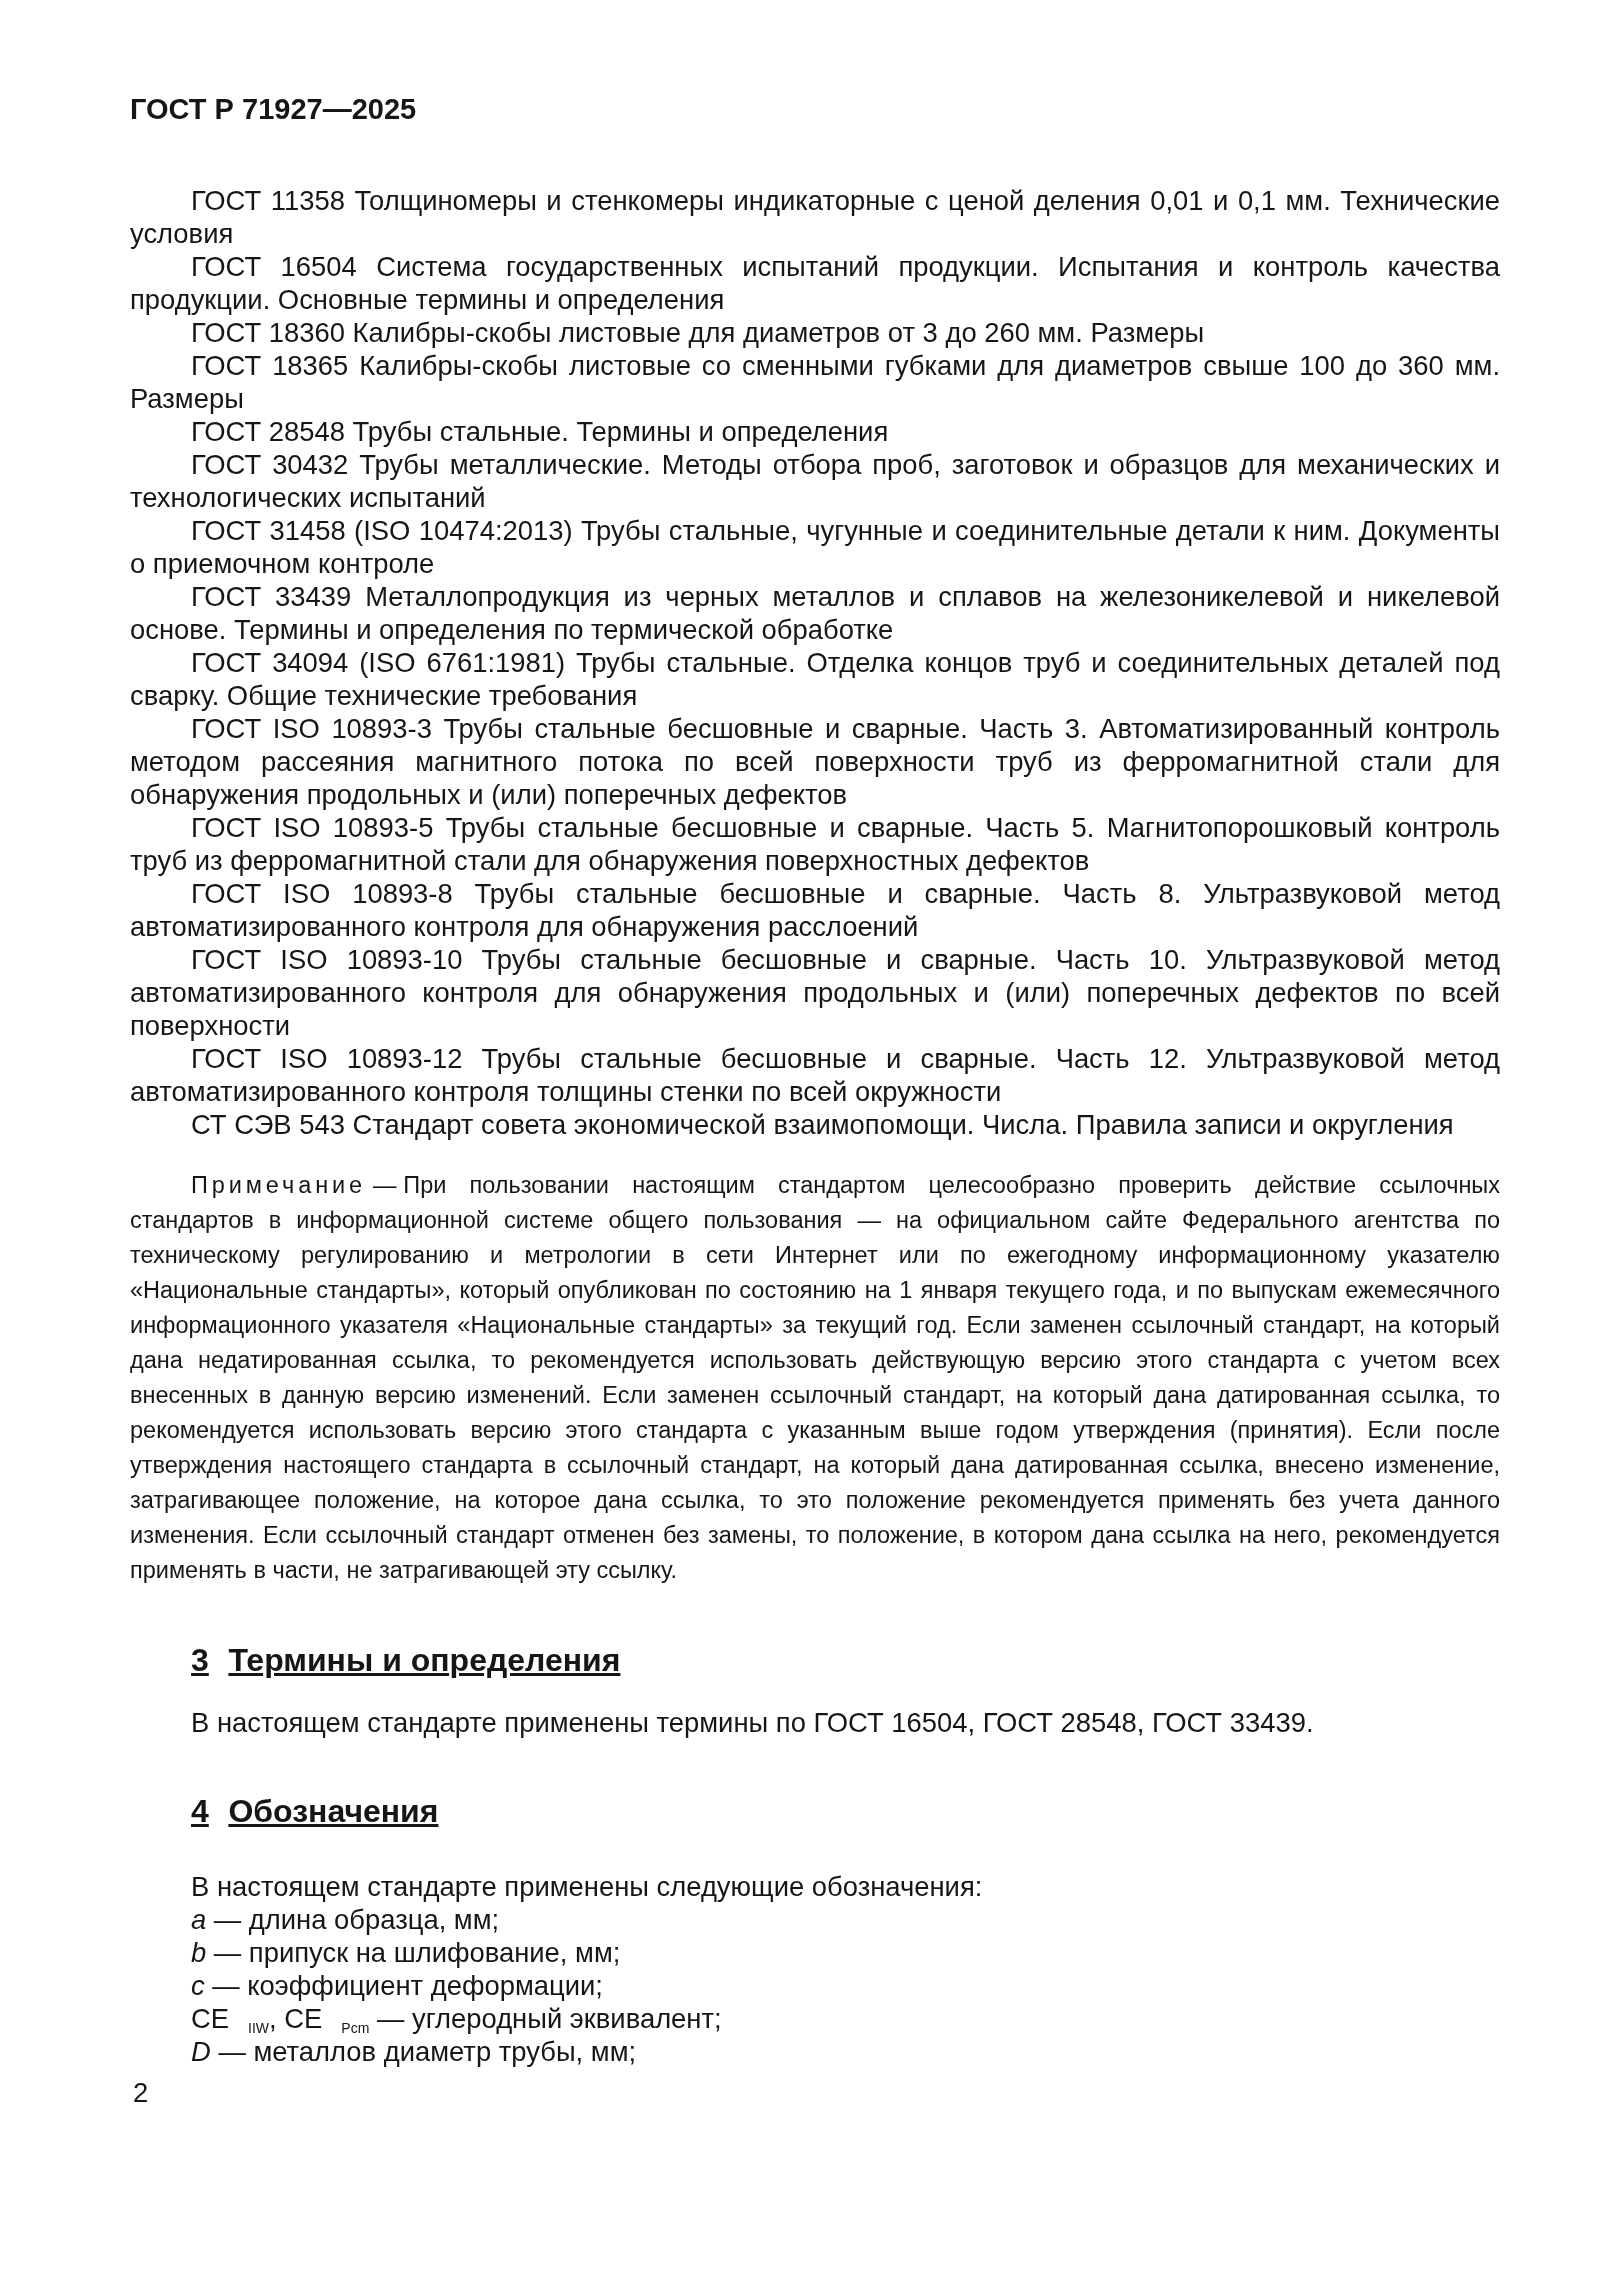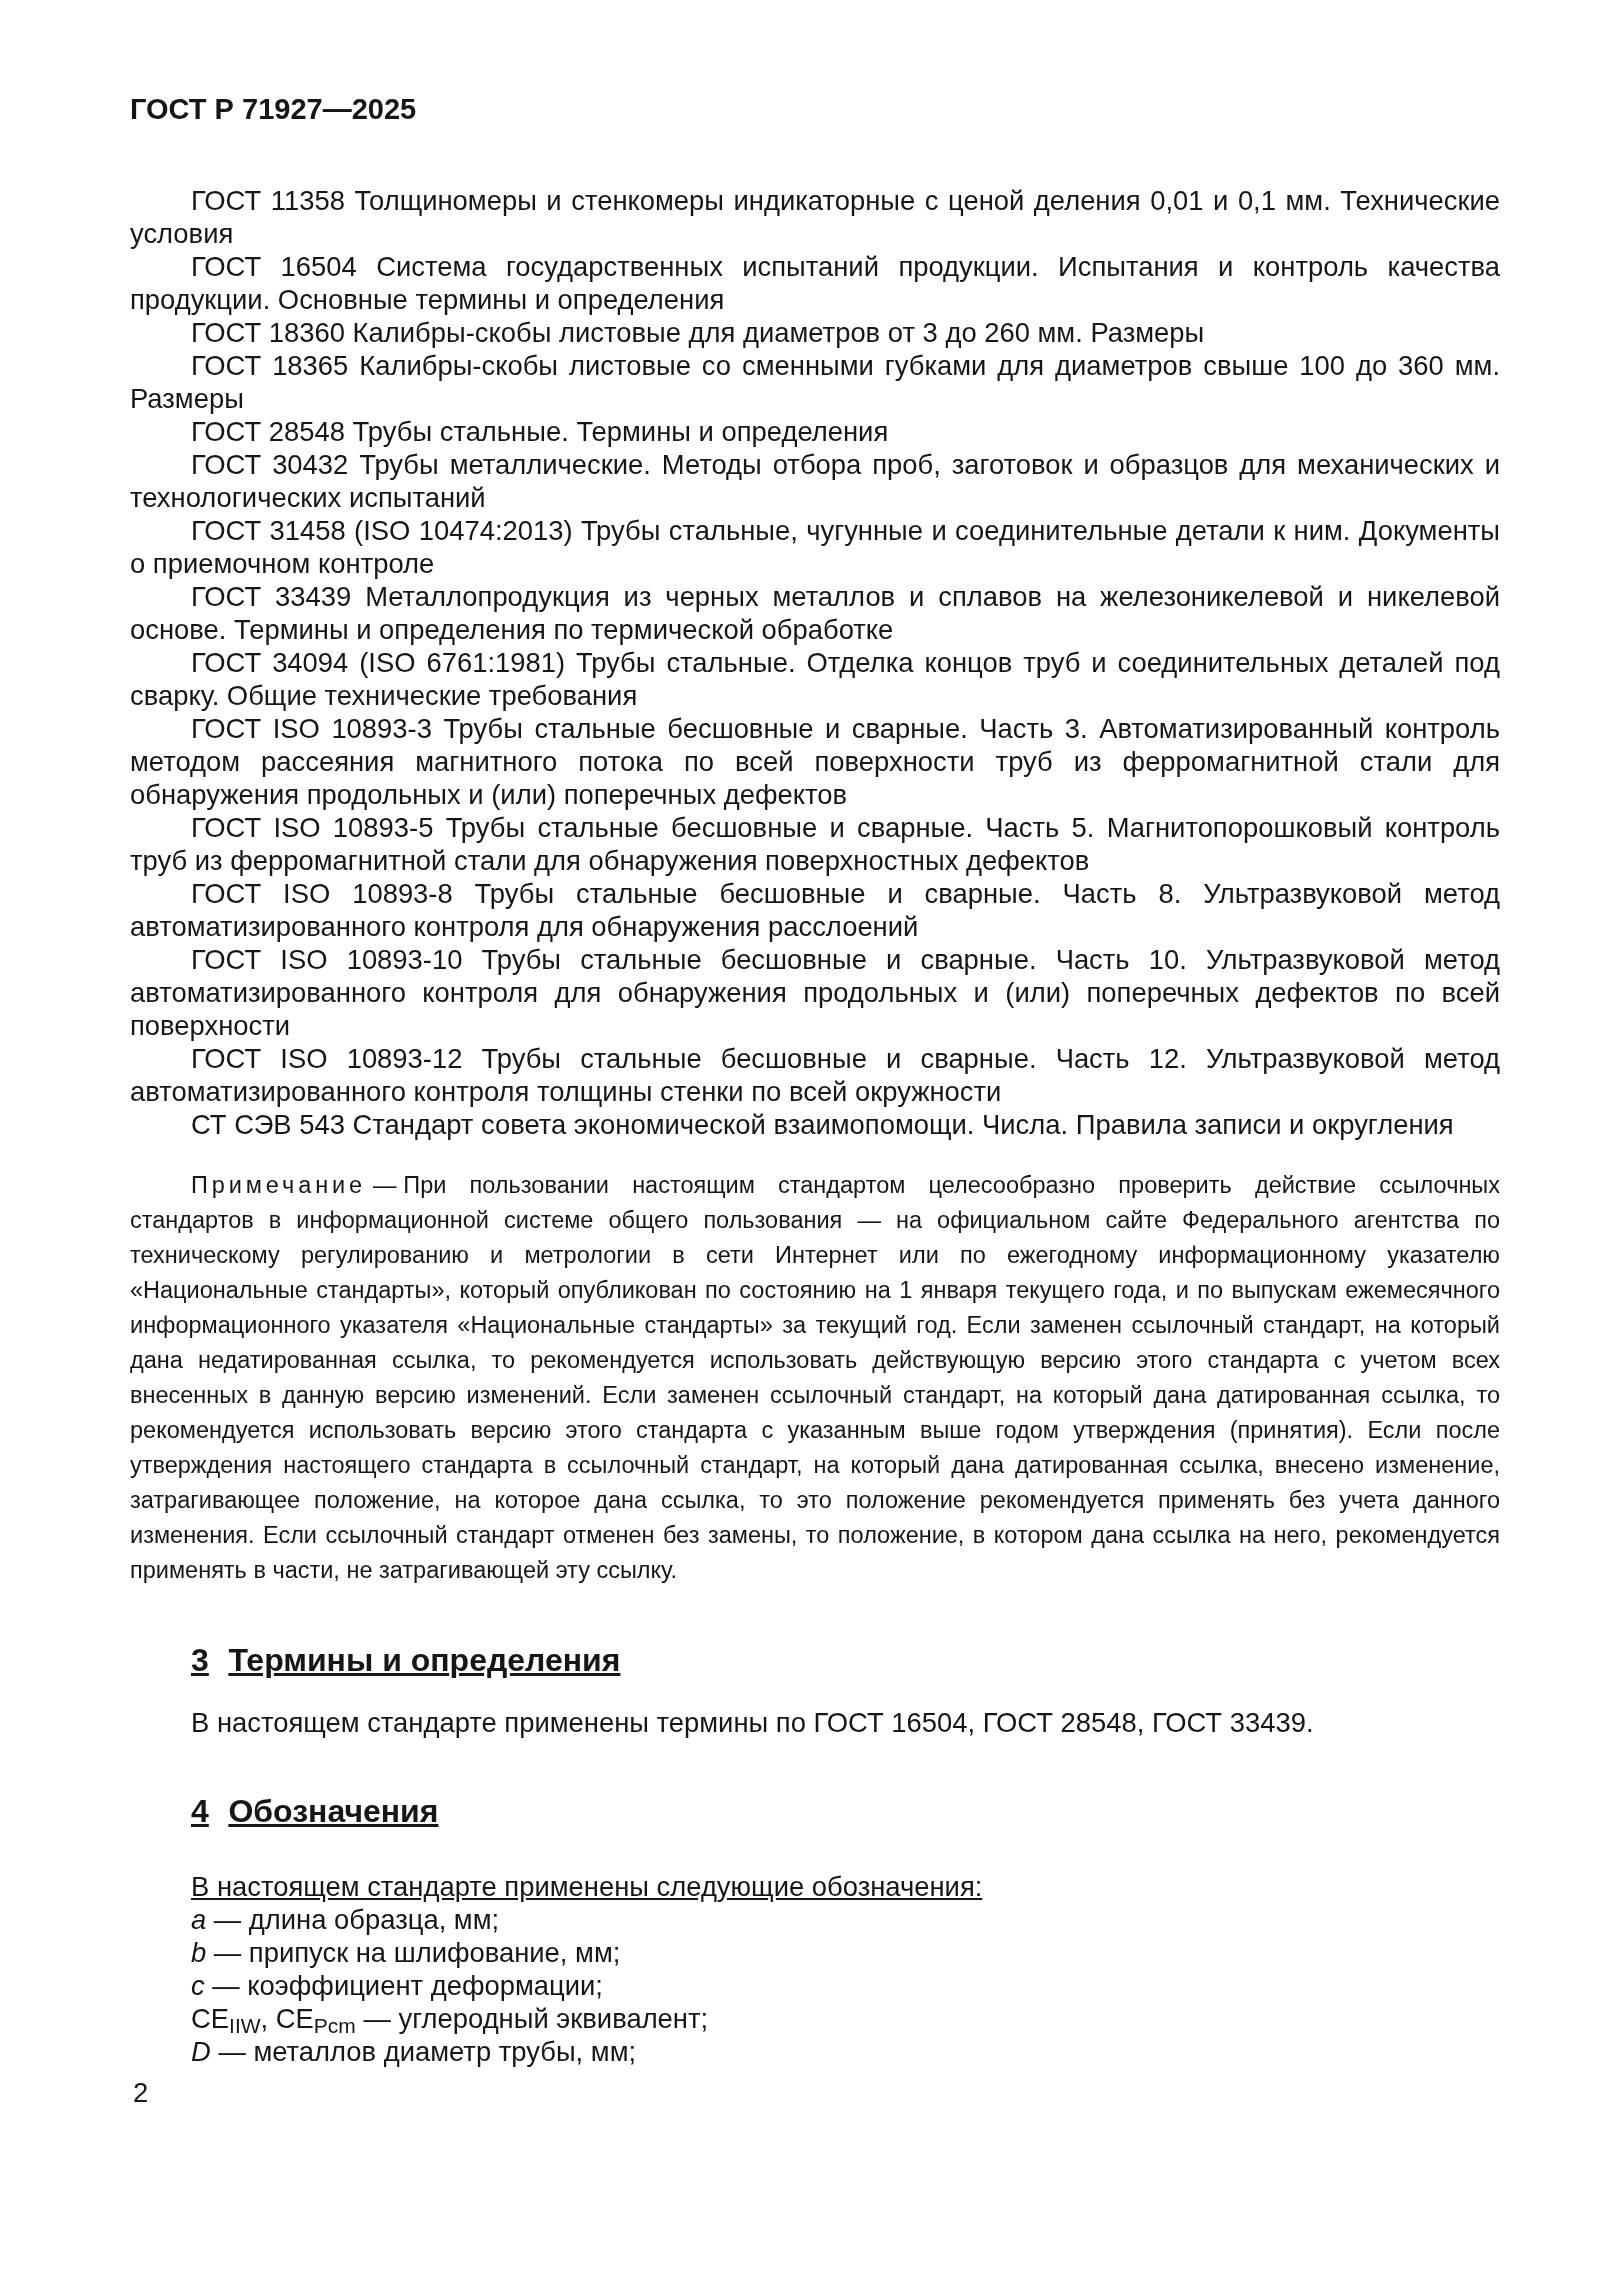--- a/index.html
+++ b/index.html
@@ -44,33 +44,34 @@
   .note-sep { margin: 0 6.9px; }
   .section-heading {
     font-size: 32px;
     line-height: 39px;
     font-weight: bold;
     margin: 53px 0 0 61px;
     text-decoration: underline;
   }
   .heading-num { margin-right: 19.6px; }
   .section-body { margin-top: 25.5px; }
-  .intro { margin-top: 39px; text-decoration: underline; }
+  .intro { margin-top: 39px; }
   .desig {
     font-size: 27.4px;
     line-height: 33px;
     text-align: left;
     text-indent: 61px;
     margin: 0;
   }
   .desig em { font-style: italic; }
   .desig sub {
-    font-size: 21px;
+    font-size: 14px;
     line-height: 0;
     vertical-align: -4.9px;
+    margin-left: 19px;
   }
   .page-number {
     position: absolute;
     left: 133px;
     top: 2076px;
     font-size: 27.4px;
     line-height: 33px;
   }
 </style>
 </head>

